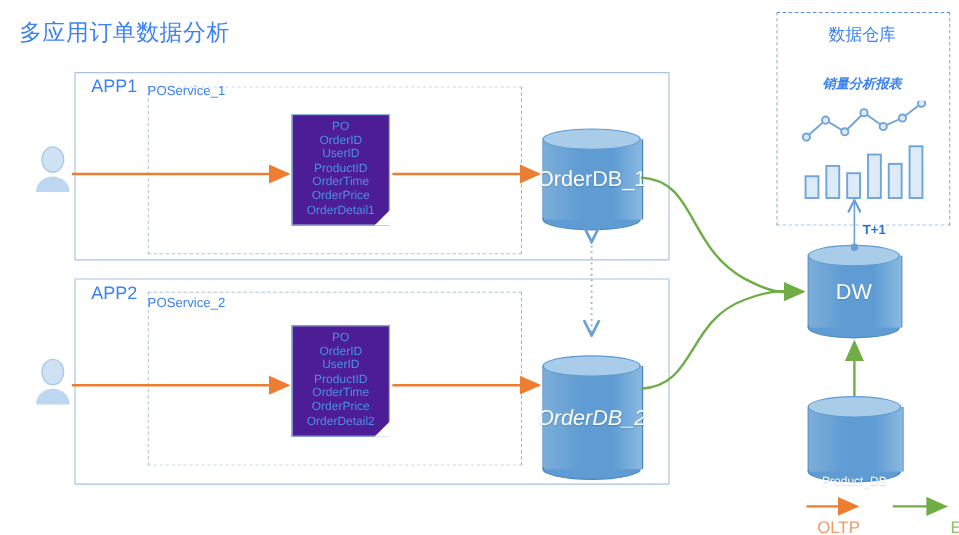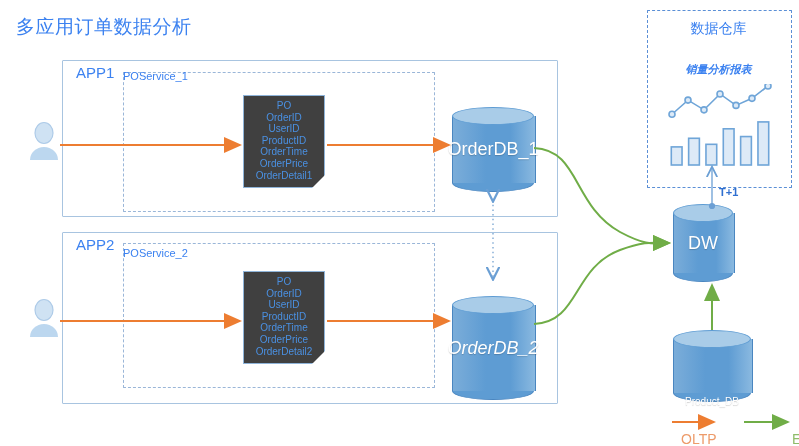--- a/index.html
+++ b/index.html
@@ -21,42 +21,42 @@
   #app2-label{left:76px;top:236px;}
 
   .svc-box{position:absolute;border:1.1px dashed #9ab6d8;border-radius:1px;}
   #svc1-box{left:123px;top:72px;width:310px;height:138px;}
   #svc2-box{left:123px;top:243px;width:310px;height:143px;}
 
   .svc-label{position:absolute;font-size:11px;color:#3c82f0;white-space:nowrap;}
   #svc1-label{left:123px;top:70px;width:310px;}
   #svc2-label{left:123px;top:247px;width:310px;}
 
-  .doc{position:absolute;width:82px;border:1.2px solid #8fb4d9;background:#404040;
+  .doc{position:absolute;width:82px;border:1.2px solid #8fb4d9;background:#4c1d95;
        box-sizing:border-box;padding:4px 0 6px 0;text-align:center;}
   #doc1{left:243px;top:95px;}
   #doc2{left:243px;top:271px;}
   .doc .row{font-size:10px;line-height:11.6px;color:#4a90e2;white-space:nowrap;}
   .doc .foldline{position:absolute;right:-1px;bottom:-1px;width:0;height:0;
              border-left:13px solid transparent;border-bottom:13px solid #ffffff;}
 
   .cyl{position:absolute;}
   .cyl .body{position:absolute;left:0;top:9px;width:100%;height:calc(100% - 18px);
              background:linear-gradient(to right,#7badd9 0%,#5e9cd3 40%,#5e9cd3 70%,#8ab9e0 100%);
              border-left:1px solid #4a86c0;border-right:1px solid #4a86c0;}
   .cyl .top{position:absolute;left:0;top:0;width:100%;height:18px;border-radius:50%;
             background:#a9cce8;border:1px solid #5e9cd3;box-sizing:border-box;}
   .cyl .bot{position:absolute;left:0;bottom:0;width:100%;height:18px;border-radius:50%;
             background:#5e9cd3;border:1px solid #4a86c0;box-sizing:border-box;}
   .cyl .cap{position:absolute;left:0;top:0;width:100%;height:100%;display:flex;
             align-items:center;justify-content:center;color:#ffffff;font-size:18px;
             text-shadow:0 1px 1px rgba(0,0,0,.18);}
   #cyl-orderdb1{left:452px;top:107px;width:82px;height:85px;}
   #cyl-orderdb2{left:452px;top:296px;width:82px;height:104px;font-style:italic;}
-  #cyl-dw{left:673px;top:204px;width:60px;height:78px;}
+  #cyl-dw{left:673px;top:204px;width:77px;height:78px;}
   #cyl-productdb{left:673px;top:330px;width:78px;height:72px;}
   #cyl-productdb .cap{font-size:10px;margin-top:35px;}
 
   #dwh-box{position:absolute;left:647px;top:10px;width:143px;height:176px;
            border:1.3px dashed #5b8fd6;border-radius:1px;}
   #dwh-title{position:absolute;left:647px;top:20px;width:143px;text-align:center;
              font-size:14px;color:#3c82f0;}
   #report-title{position:absolute;left:647px;top:62px;width:143px;text-align:center;
                 font-size:11px;color:#3c82f0;font-style:italic;font-weight:bold;}
   #chart-wrap{position:absolute;left:668px;top:84px;width:104px;height:84px;}

